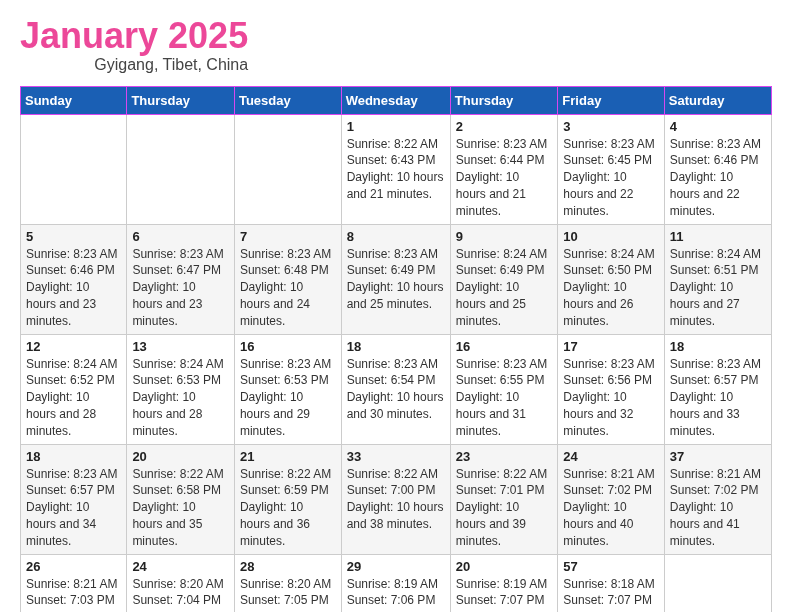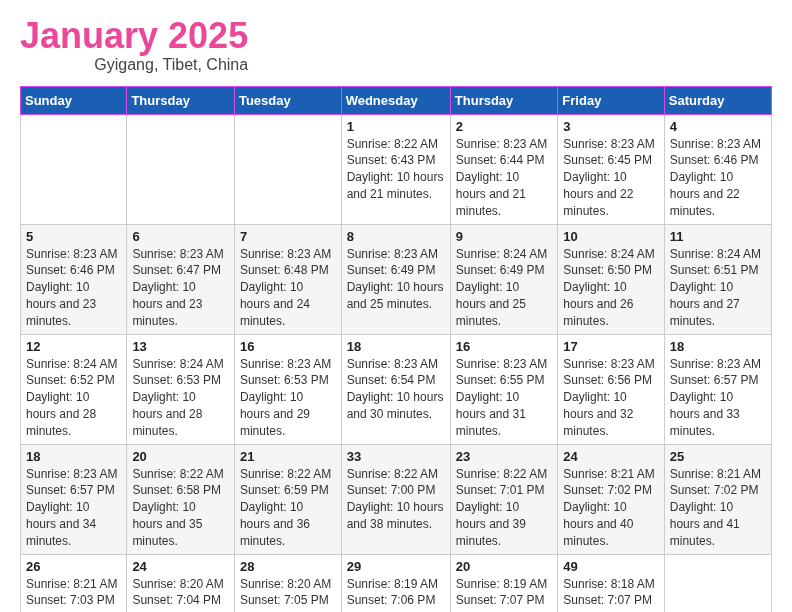--- a/index.html
+++ b/index.html
@@ -280,21 +280,21 @@
 Sunset: 7:01 PM
 Daylight: 10 hours and 39 minutes.</div>
           </td>
           <td>
             <span class="day-number">24</span>
             <div class="day-info" style="white-space: pre-line;">Sunrise: 8:21 AM
 Sunset: 7:02 PM
 Daylight: 10 hours and 40 minutes.</div>
           </td>
           <td>
-            <span class="day-number">25</span>
+            <span class="day-number">37</span>
             <div class="day-info" style="white-space: pre-line;">Sunrise: 8:21 AM
 Sunset: 7:02 PM
 Daylight: 10 hours and 41 minutes.</div>
           </td>
         </tr>
         <tr>
           <td>
             <span class="day-number">26</span>
             <div class="day-info" style="white-space: pre-line;">Sunrise: 8:21 AM
 Sunset: 7:03 PM
@@ -318,21 +318,21 @@
 Sunset: 7:06 PM
 Daylight: 10 hours and 46 minutes.</div>
           </td>
           <td>
             <span class="day-number">20</span>
             <div class="day-info" style="white-space: pre-line;">Sunrise: 8:19 AM
 Sunset: 7:07 PM
 Daylight: 10 hours and 47 minutes.</div>
           </td>
           <td>
-            <span class="day-number">49</span>
+            <span class="day-number">57</span>
             <div class="day-info" style="white-space: pre-line;">Sunrise: 8:18 AM
 Sunset: 7:07 PM
 Daylight: 10 hours and 49 minutes.</div>
           </td>
           <td class="empty-cell"></td>
         </tr>
       </tbody>
   </table>
 </div>
 

